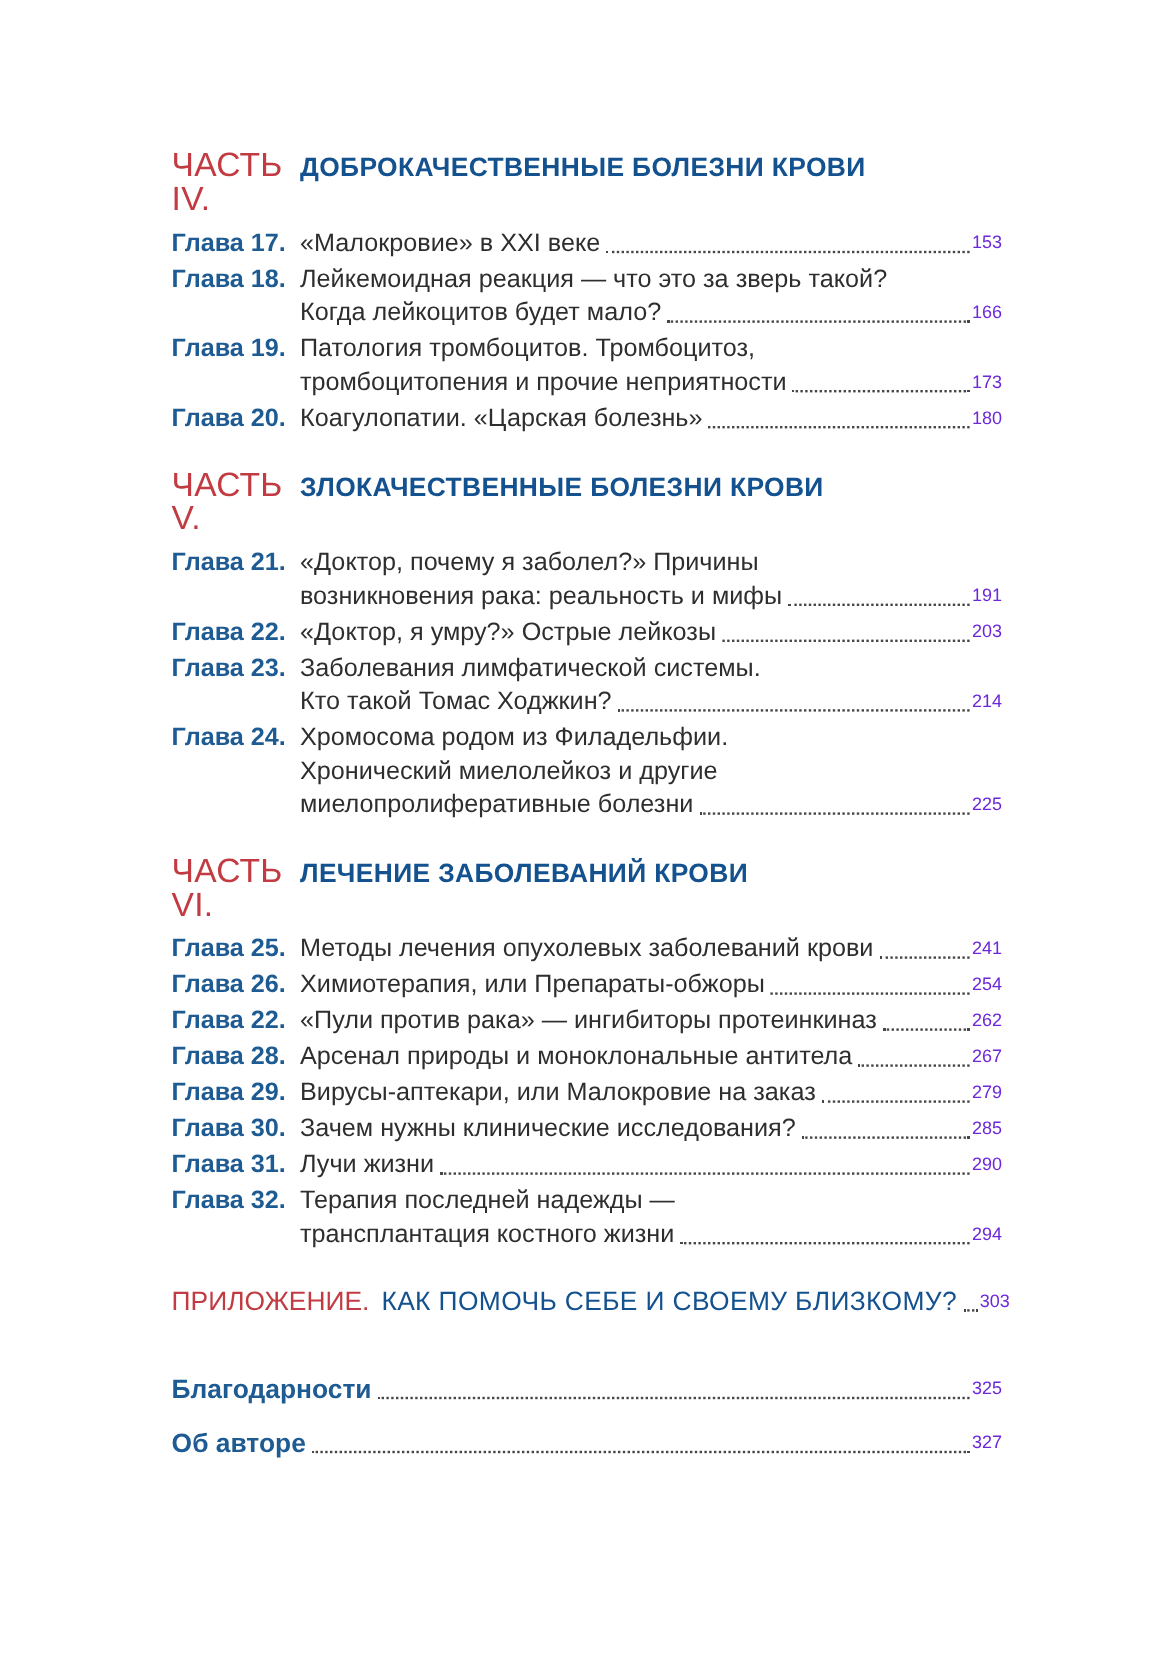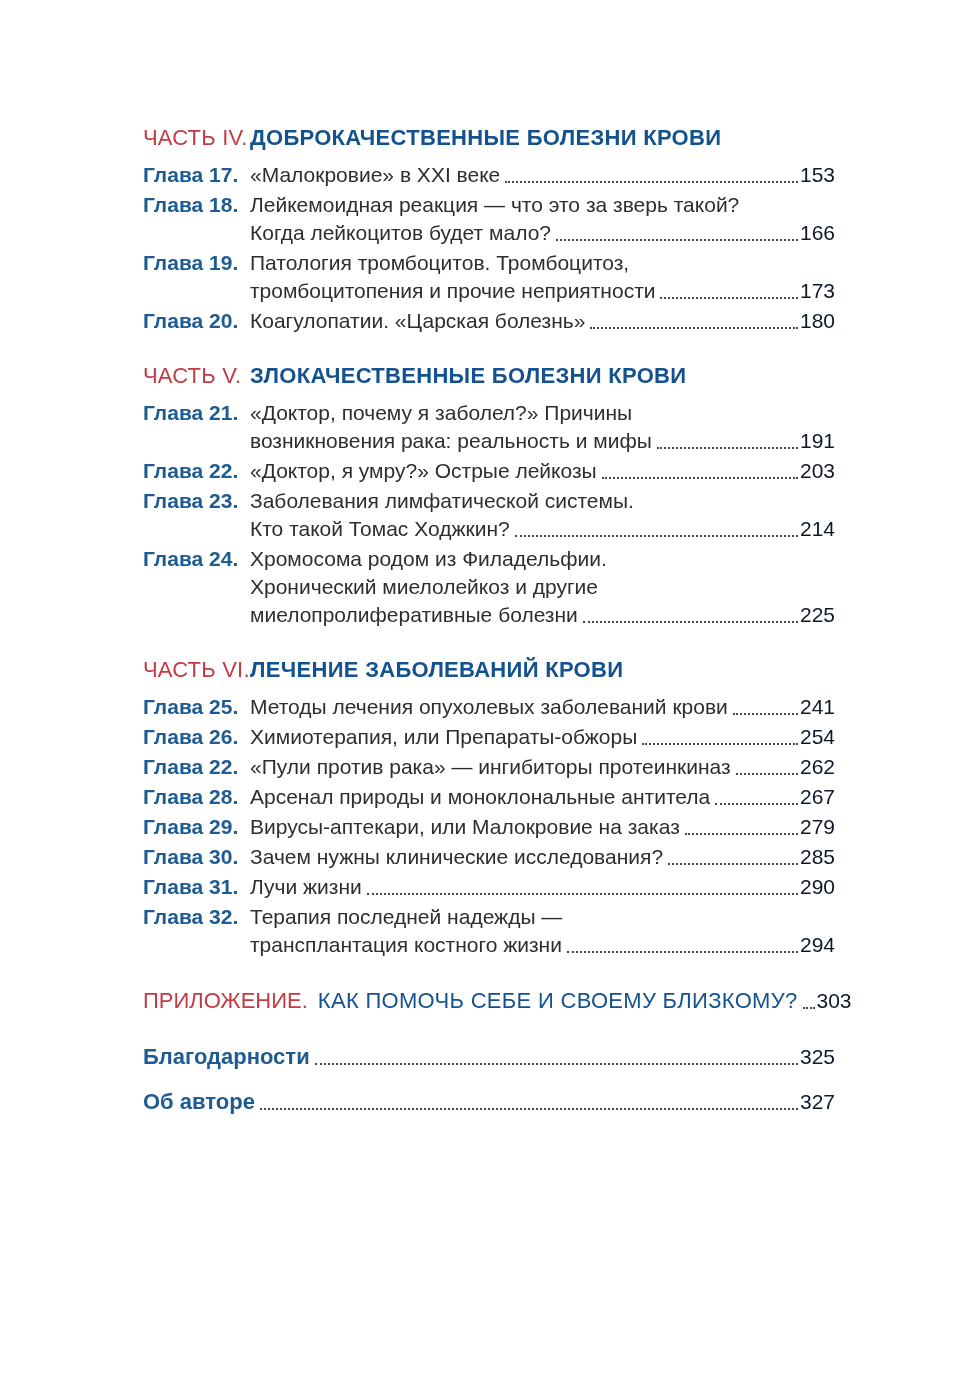--- a/index.html
+++ b/index.html
@@ -3,35 +3,35 @@
 <meta charset="utf-8">
 <style>
   html,body{margin:0;padding:0}
   body{
     width:963px;height:1388px;background:#ffffff;position:relative;
     font-family:"Liberation Sans","DejaVu Sans",sans-serif;color:#2e2e2e;
   }
   .toc{position:absolute;left:143px;top:124px;width:692px}
   .section{margin-bottom:27px}
   .part-row{display:flex;align-items:baseline;line-height:28px;margin-bottom:9px}
-  .plabel{flex:0 0 107px;font-size:22px;color:#c23b42;letter-spacing:.2px}
+  .plabel{flex:0 0 107px;font-size:28px;color:#c23b42;letter-spacing:.2px}
   .ptitle{font-size:22px;font-weight:bold;color:#14518f;letter-spacing:.3px;white-space:nowrap}
   .entry{display:flex;font-size:21px;line-height:28px;margin-bottom:2px}
   .elabel{flex:0 0 107px;font-weight:bold;color:#1d5b92}
   .ebody{flex:1 1 auto;min-width:0}
   .t{line-height:28px}
   .dotline{display:flex}
   .dotline .t{white-space:nowrap}
   .leader{flex:1 1 auto;min-width:12px;border-bottom:2px dotted #474747;margin:0 2px 6px 5px}
-  .pg{white-space:nowrap;color:#0f172a;font-size:21px}
+  .pg{white-space:nowrap;color:#6d28d9;font-size:15px}
   .appendix-row{display:flex;font-size:22px;line-height:30px;margin-bottom:0}
   .alabel{color:#c23b42;margin-right:10px;white-space:nowrap}
   .atitle{font-weight:normal;color:#14518f;letter-spacing:.3px;white-space:nowrap}
   .appendix-row .leader{margin-bottom:7px}
-  .backmatter{margin-top:27px}
+  .backmatter{margin-top:44px}
   .bm{display:flex;font-size:22px;line-height:28px}
   .bm + .bm{margin-top:17px}
   .bmlabel{font-weight:bold;color:#1d5b92;white-space:nowrap}
 </style>
 </head>
 <body>
 
 <div class="toc">
 
   <div class="section">

